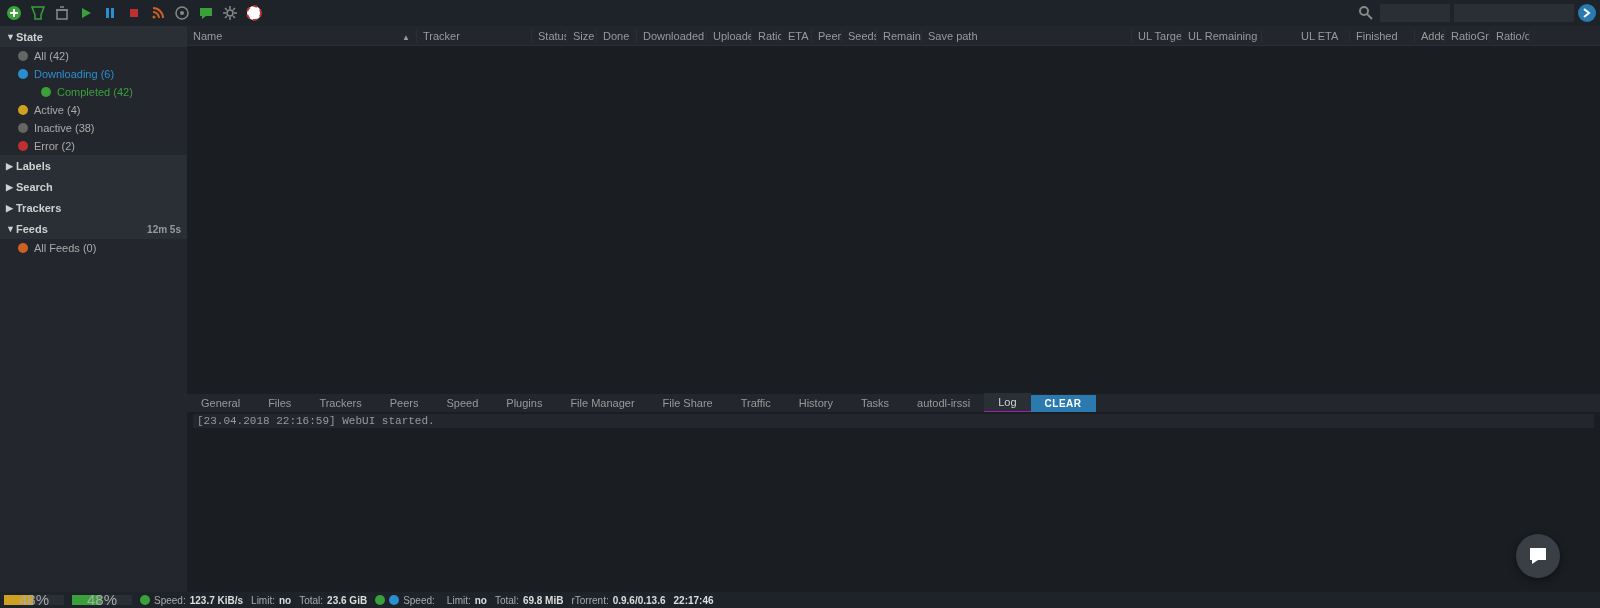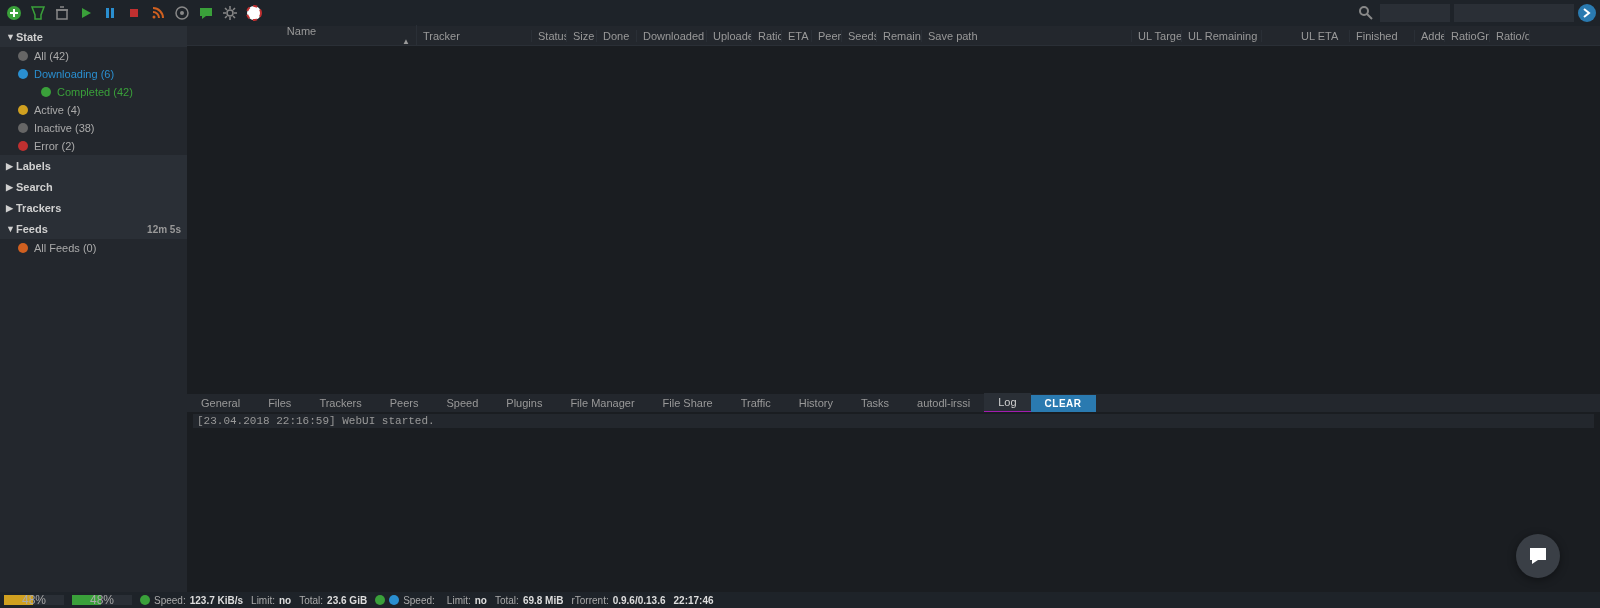--- a/index.html
+++ b/index.html
@@ -32,21 +32,21 @@
 .dot-gray { background: #666; }
 .dot-blue { background: #2a8fd0; }
 .dot-green { background: #3aa03a; }
 .dot-yellow { background: #d0a020; }
 .dot-red { background: #c03030; }
 .dot-orange { background: #d06020; }
 
 
 .table-header { height: 20px; background: #23272d; display: flex; align-items: center; border-bottom: 1px solid #2a2f36; font-size: 11px; color: #999; }
 .col { padding: 0 6px; border-right: 1px solid #2a2f36; white-space: nowrap; overflow: hidden; }
-.col-name { width: 230px; display: flex; align-items: center; flex-direction: column; }
+.col-name { width: 230px; display: flex; align-items: flex-end; }
 .col-name .sort { margin-left: auto; font-size: 8px; }
 .col-tracker { width: 115px; }
 .col-status { width: 35px; }
 .col-size { width: 30px; }
 .col-done { width: 40px; }
 .col-downloaded { width: 70px; }
 .col-uploaded { width: 45px; }
 .col-ratio { width: 30px; }
 .col-eta { width: 30px; }
 .col-peers { width: 30px; }
@@ -70,21 +70,21 @@
 .clear-btn { background: #2a7ab0; color: #fff; padding: 3px 14px; cursor: pointer; font-weight: bold; font-size: 10px; letter-spacing: 0.5px; }
 
 
 .log-area { flex: 0 0 180px; background: #1a1d21; padding: 2px 6px; font-size: 11px; color: #999; overflow-y: auto; }
 .log-line { background: #23272d; padding: 1px 4px; font-family: Liberation Mono, monospace; }
 
 
 .statusbar { position: absolute; bottom: 0; left: 0; right: 0; height: 16px; background: #1e2329; display: flex; align-items: center; font-size: 10px; color: #aaa; padding: 0 4px; gap: 8px; }
 .disk-bar { width: 60px; height: 10px; background: #2a2f36; position: relative; }
 .disk-fill { height: 100%; background: #d0a020; }
-.disk-pct { position: absolute; top: 0; left: 0; right: 0; text-align: center; font-size: 12px; line-height: 10px; }
+.disk-pct { position: absolute; top: 0; left: 0; right: 0; text-align: center; font-size: 15px; line-height: 10px; }
 .sb-group { display: flex; align-items: center; gap: 4px; }
 .sb-val { color: #ddd; font-weight: bold; }
 
 
 .chat-bubble { position: absolute; bottom: 30px; right: 40px; width: 44px; height: 44px; background: #3a3f46; border-radius: 50%; display: flex; align-items: center; justify-content: center; cursor: pointer; box-shadow: 0 2px 8px rgba(0,0,0,0.4); }
 .chat-bubble svg { width: 24px; height: 24px; fill: #fff; }
 </style>
 </head>
 <body>
 

